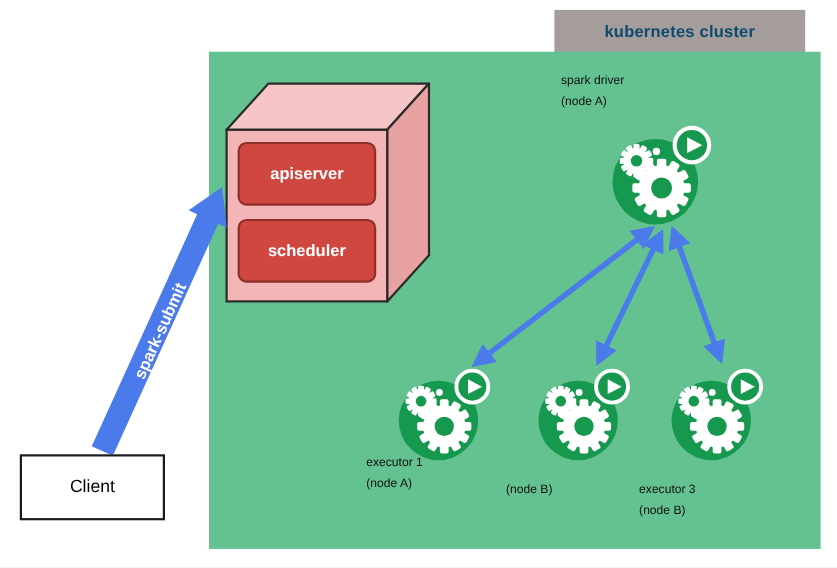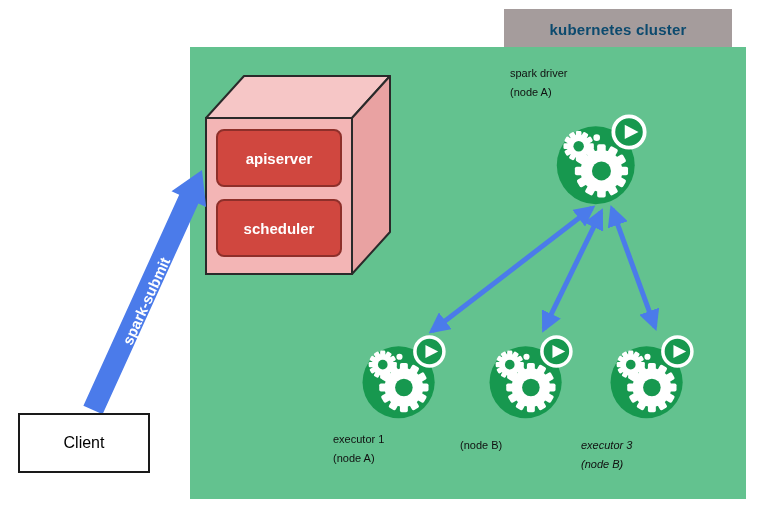--- a/index.html
+++ b/index.html
@@ -26,23 +26,23 @@
   .driver-icon{left:553px;top:112px;width:95px;height:95px;}
   .exec-icon-1{left:359px;top:333px;width:88px;height:88px;}
   .exec-icon-2{left:486px;top:333px;width:88px;height:88px;}
   .exec-icon-3{left:607px;top:333px;width:88px;height:88px;}
   
   .pod-label{
     position:absolute;width:140px;text-align:left;color:#101010;
     font-size:11px;line-height:19px;
   }
   .driver-label{left:510px;top:64px;width:180px;}
-  .exec-label-1{left:333px;top:430px;}
+  .exec-label-1{left:333px;top:412px;}
   .exec-label-2{left:460px;top:436px;}
-  .exec-label-3{left:581px;top:436px;font-style:italic;}
+  .exec-label-3{left:581px;top:436px;}
   
   .overlay{position:absolute;left:0;top:0;width:761px;height:516px;pointer-events:none;}
   .overlay .submit-text{font:700 15px "Liberation Sans",sans-serif;fill:#ffffff;}
   
   .client-box{
     position:absolute;left:18px;top:413px;width:132px;height:60px;
     background:#fff;border:2px solid #1a1a1a;box-sizing:border-box;
     display:flex;align-items:center;justify-content:center;
     font-size:16px;color:#000;
   }

